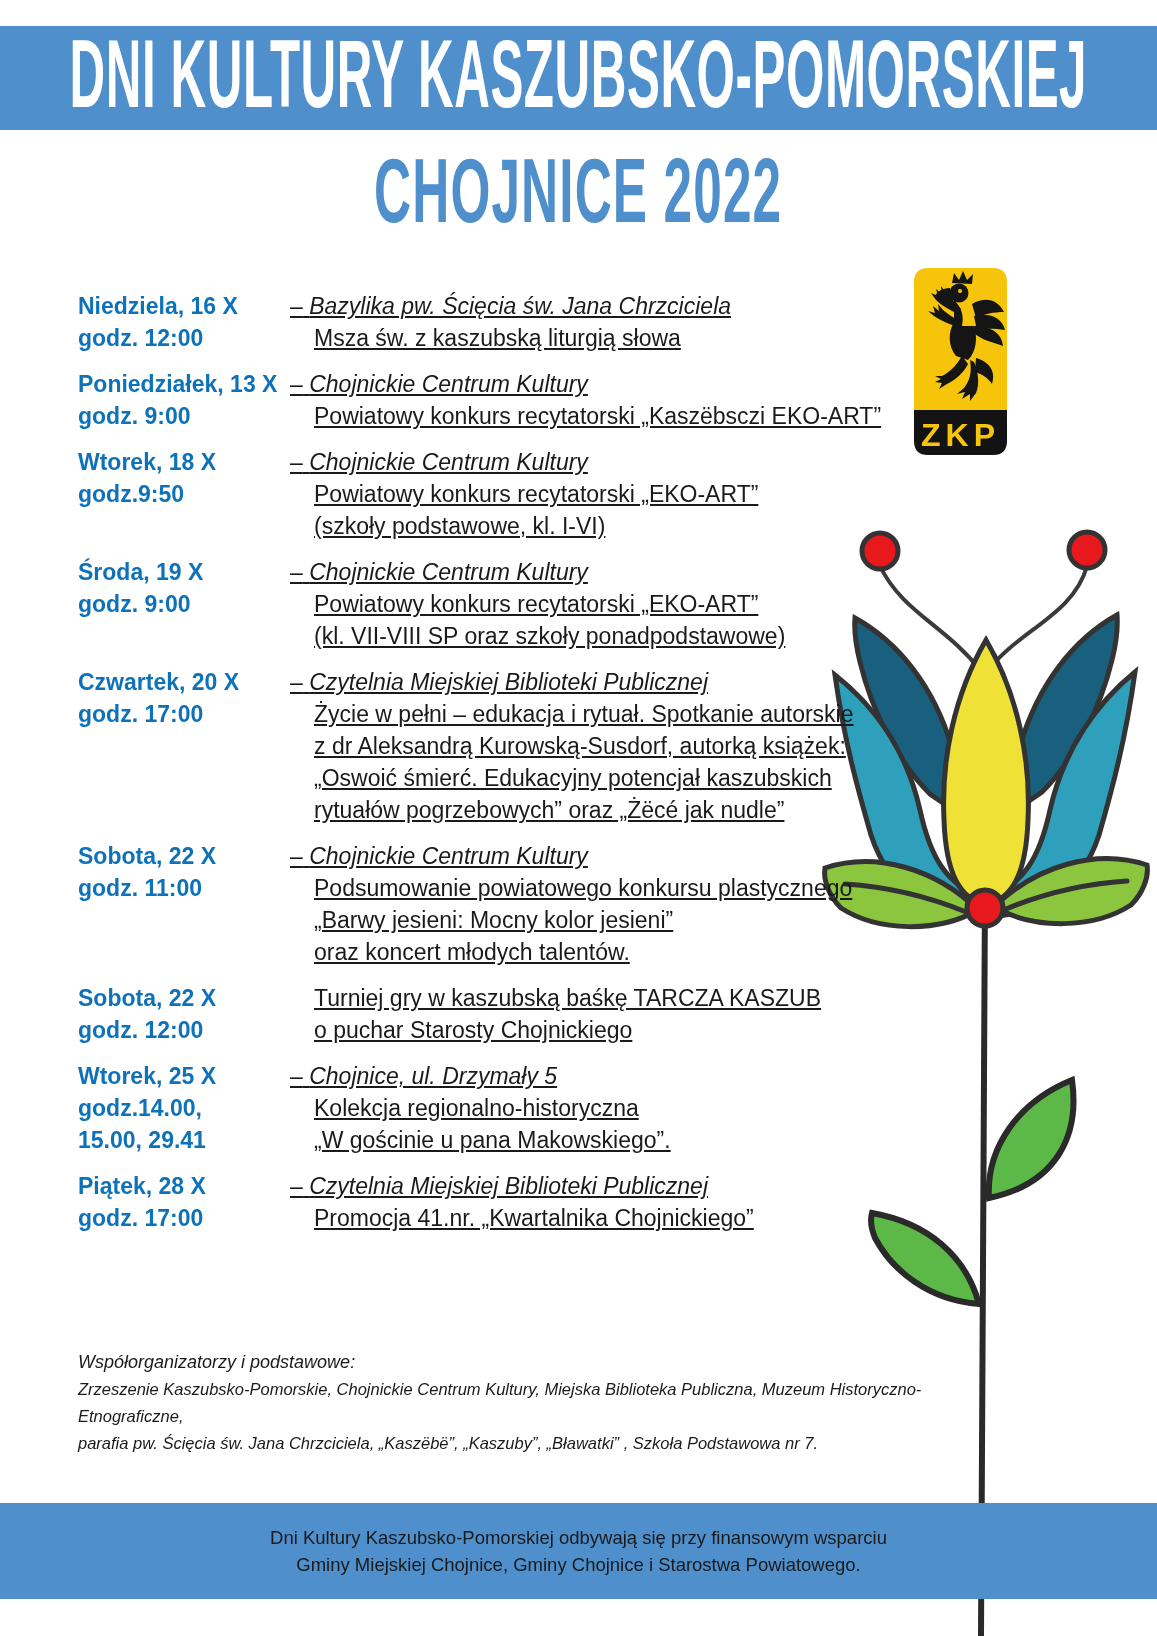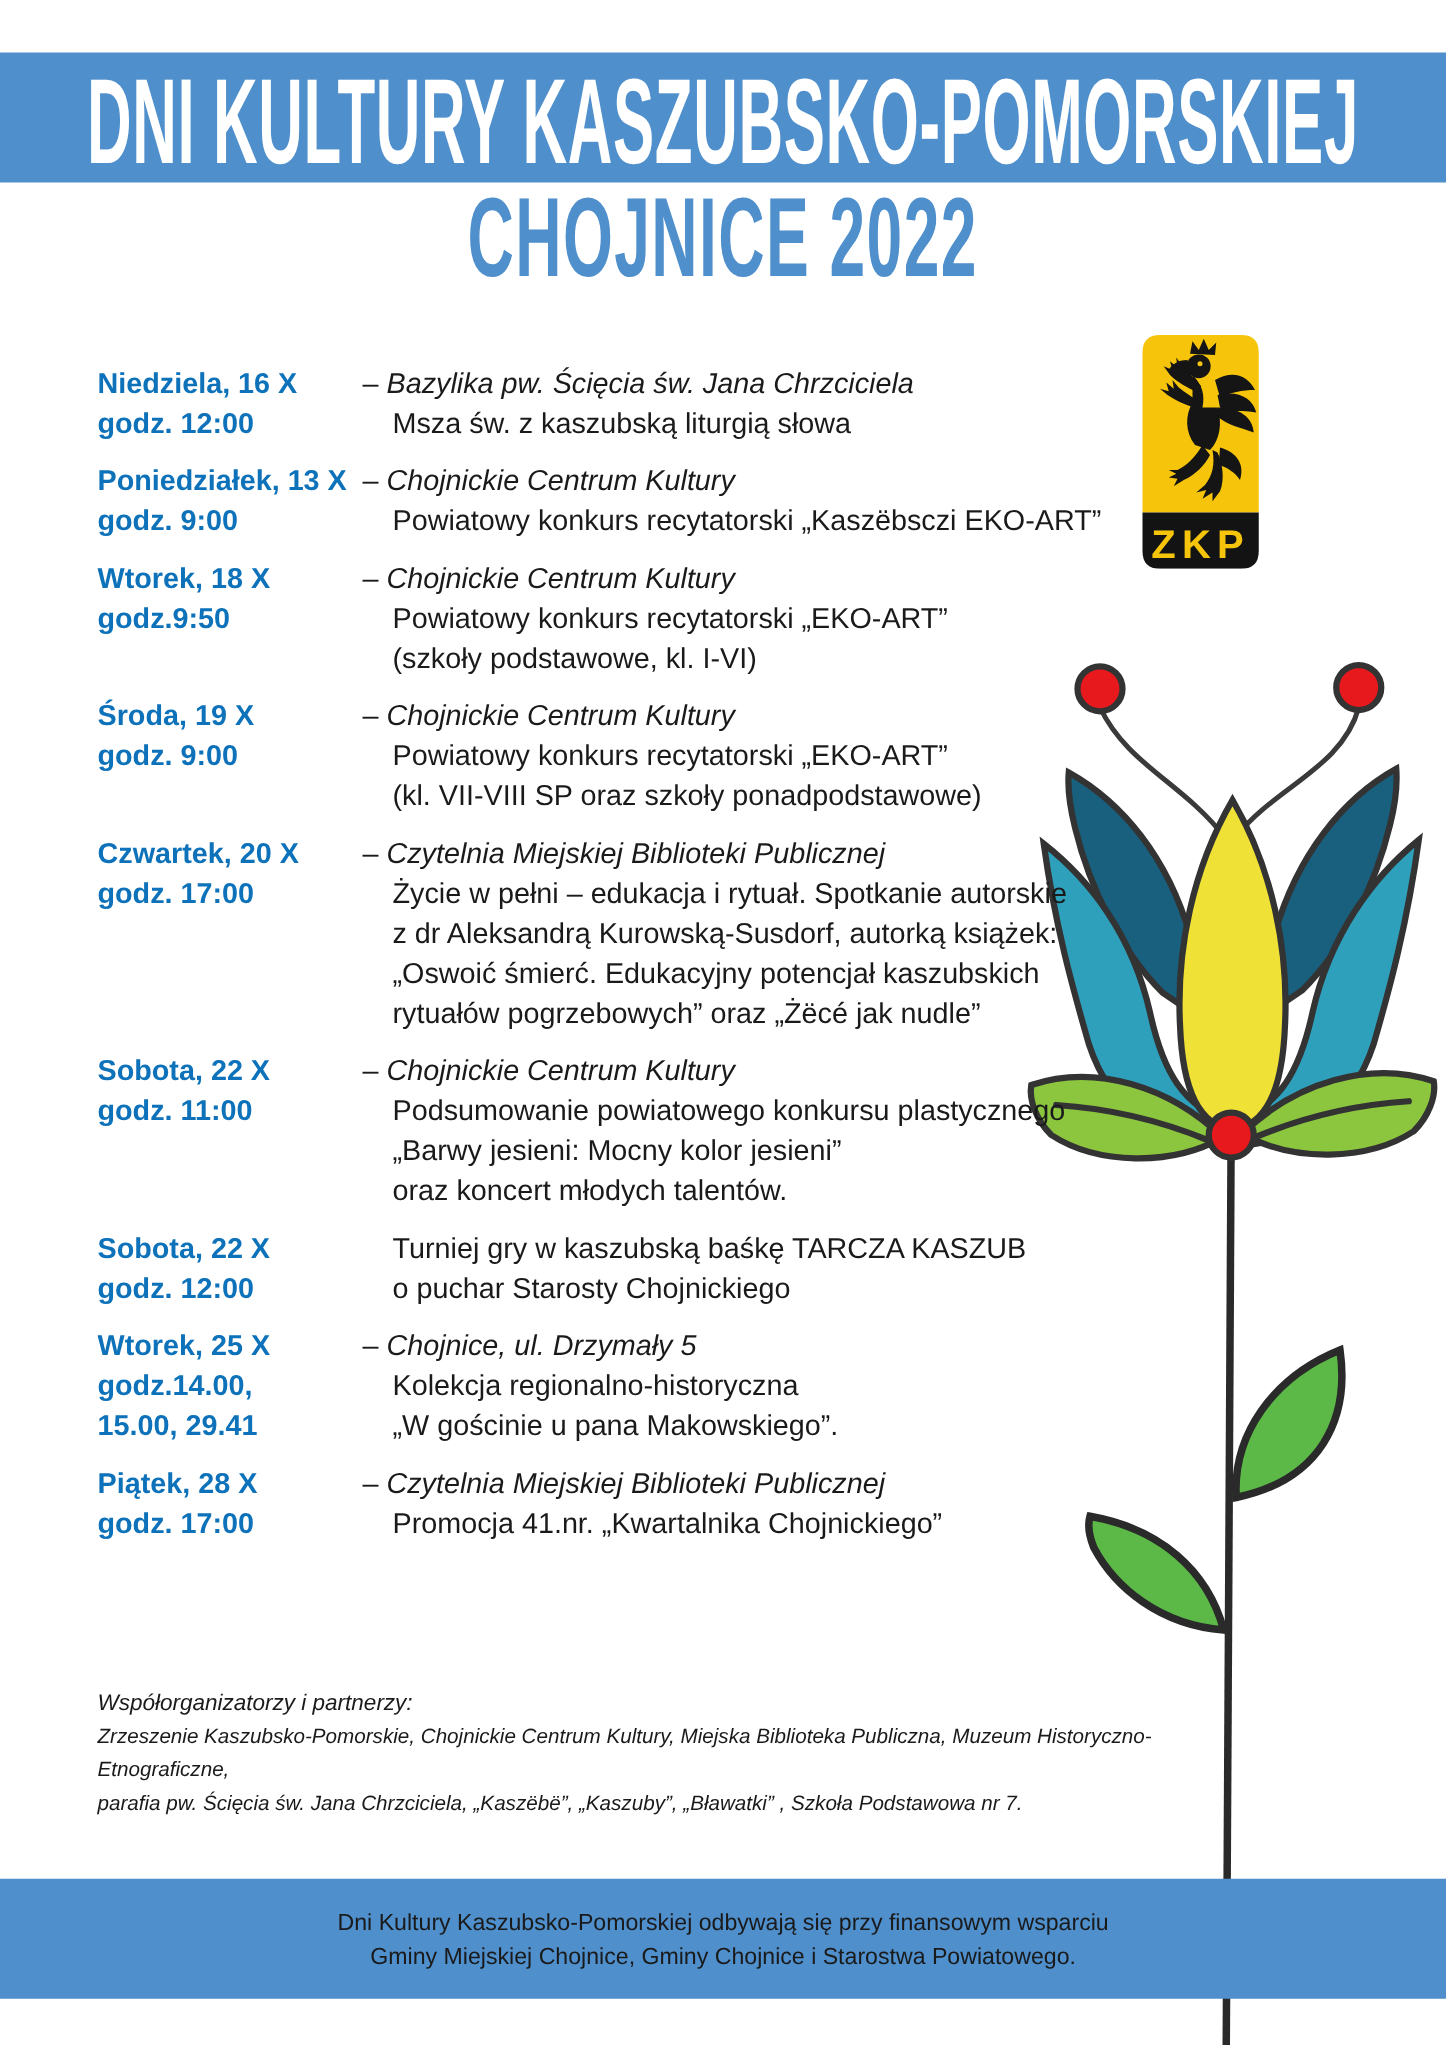--- a/index.html
+++ b/index.html
@@ -15,39 +15,39 @@
     --stem-green:#5CB947;
     --outline:#333333;
   }
   html,body{margin:0;padding:0;background:#fff;}
   .poster{
     position:relative;width:1157px;height:1636px;background:#fff;overflow:hidden;
     font-family:"Liberation Sans",sans-serif;color:var(--ink);
   }
   
   .top-band{
-    position:absolute;left:0;top:42px;width:100%;height:104px;background:var(--band-blue);
-    display:flex;align-items:flex-end;justify-content:center;z-index:2;
+    position:absolute;left:0;top:26px;width:100%;height:104px;background:var(--band-blue);
+    display:flex;align-items:flex-start;justify-content:center;z-index:2;
   }
   .title{
     color:#fff;font-weight:bold;font-size:95px;line-height:1;white-space:nowrap;
     transform:scale(0.52,1.02);transform-origin:center center;letter-spacing:1px;
   }
   .subtitle-wrap{
     position:absolute;left:0;top:146px;width:100%;display:flex;justify-content:center;z-index:2;
   }
   .subtitle{
     color:var(--band-blue);font-weight:bold;font-size:90px;line-height:1;white-space:nowrap;
     transform:scale(0.57,1);transform-origin:center center;letter-spacing:2px;
   }
   
   .schedule{position:absolute;left:78px;top:290px;width:810px;z-index:3;}
   .event{display:flex;margin-bottom:14px;font-size:23px;line-height:32px;}
   .when{width:212px;flex:none;color:var(--date-blue);font-weight:bold;}
-  .what{flex:1;padding-left:24px;}
+  .what{flex:1;padding-left:24px;text-decoration:underline;}
   .venue-line{text-indent:-24px;}
   .venue-line .venue{font-style:italic;}
   .detail-line{font-style:normal;}
   
   .partners{position:absolute;left:78px;top:1348px;width:860px;z-index:3;font-style:italic;}
   .partners-heading{font-size:18px;line-height:28px;}
   .partners-line{font-size:16.5px;line-height:27px;}
   
   .bottom-band{
     position:absolute;left:0;top:1503px;width:100%;height:96px;background:var(--band-blue);
@@ -226,21 +226,21 @@
       <div class="time-line">godz. 17:00</div>
         </div>
       <div class="what">
         <div class="venue-line"><span class="dash">–</span> <span class="venue">Czytelnia Miejskiej Biblioteki Publicznej</span></div>
       <div class="detail-line">Promocja 41.nr. „Kwartalnika Chojnickiego”</div>
         </div>
     </div>
   </div>
 
   <div class="partners">
-    <div class="partners-heading">Współorganizatorzy i partnerzy:</div>
+    <div class="partners-heading">Współorganizatorzy i podstawowe:</div>
     <div>
         <div class="partners-line">Zrzeszenie Kaszubsko-Pomorskie, Chojnickie Centrum Kultury, Miejska Biblioteka Publiczna, Muzeum Historyczno-Etnograficzne,</div>
         <div class="partners-line">parafia pw. Ścięcia św. Jana Chrzciciela,  „Kaszëbë”, „Kaszuby”, „Bławatki” , Szkoła Podstawowa nr 7.</div>
       </div>
   </div>
 
   <div class="bottom-band">
     <div>
         <div class="bottom-line">Dni Kultury Kaszubsko-Pomorskiej odbywają się przy finansowym wsparciu</div>
         <div class="bottom-line">Gminy Miejskiej Chojnice, Gminy Chojnice i Starostwa Powiatowego.</div>

